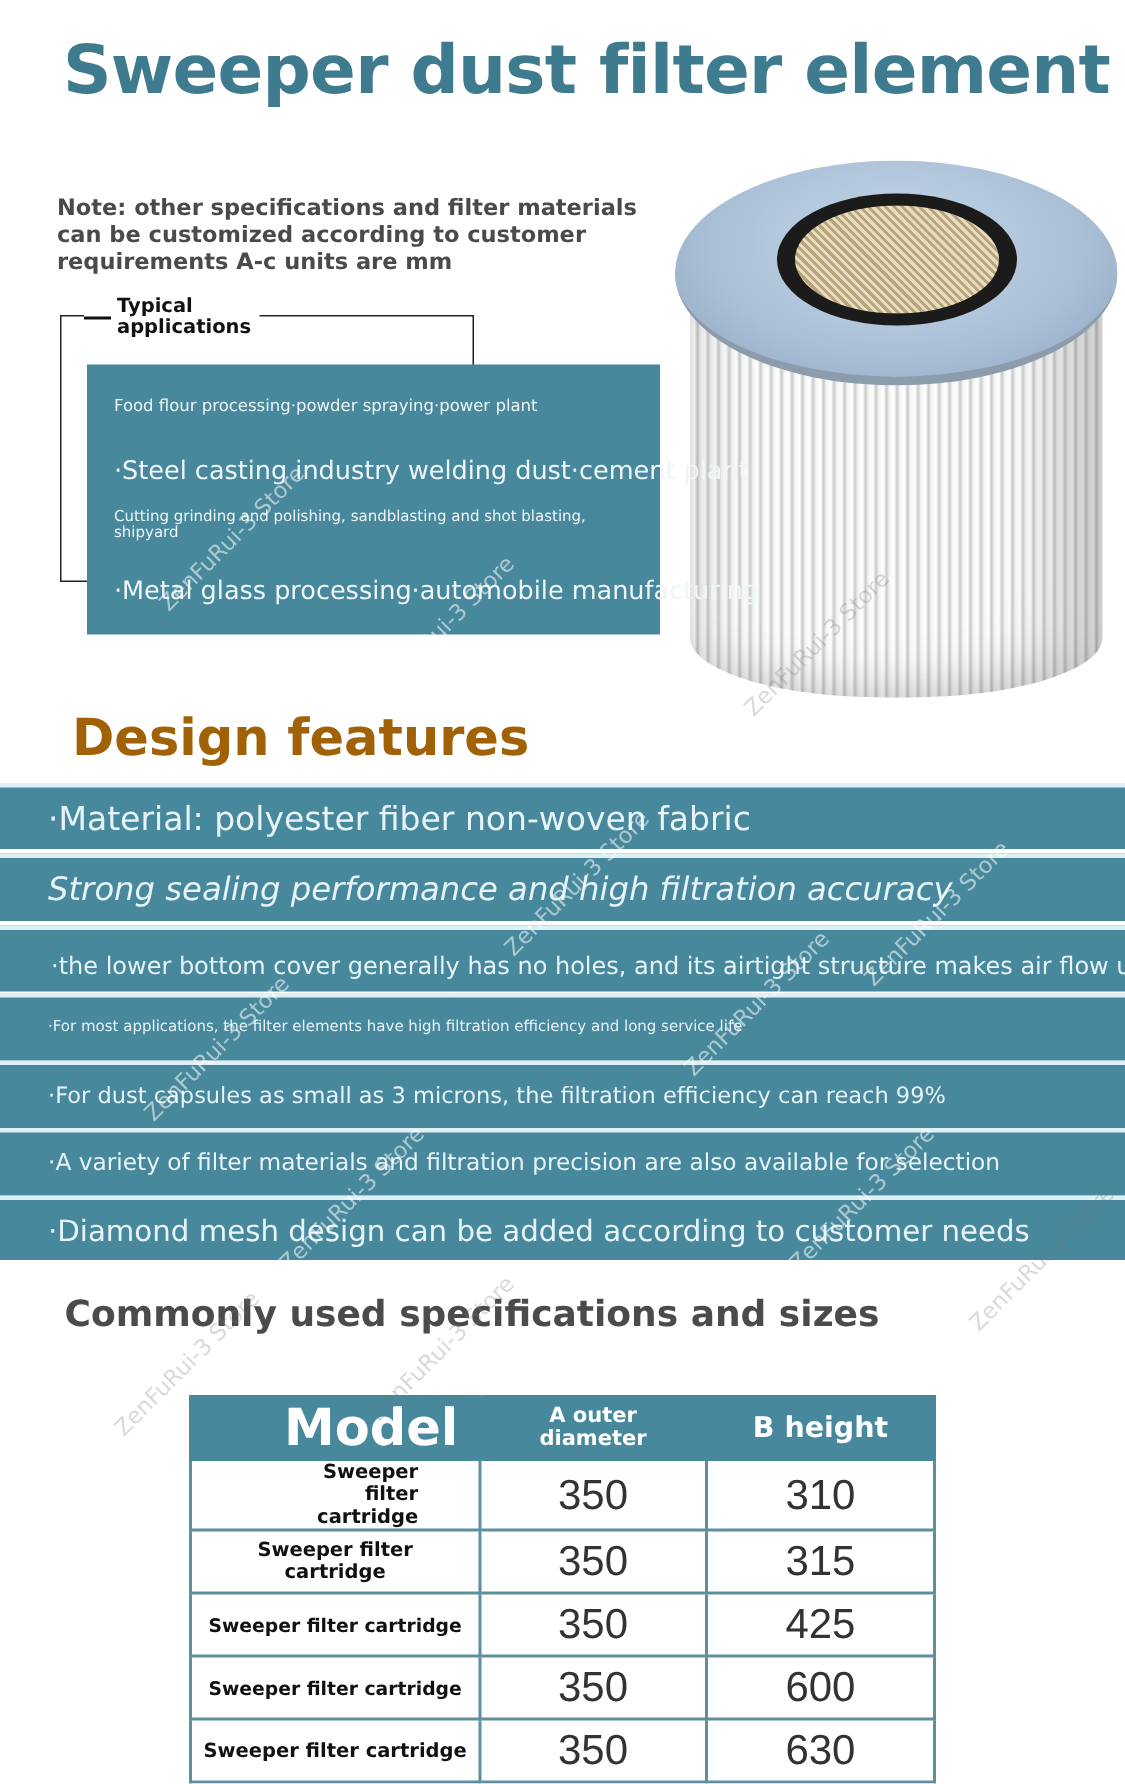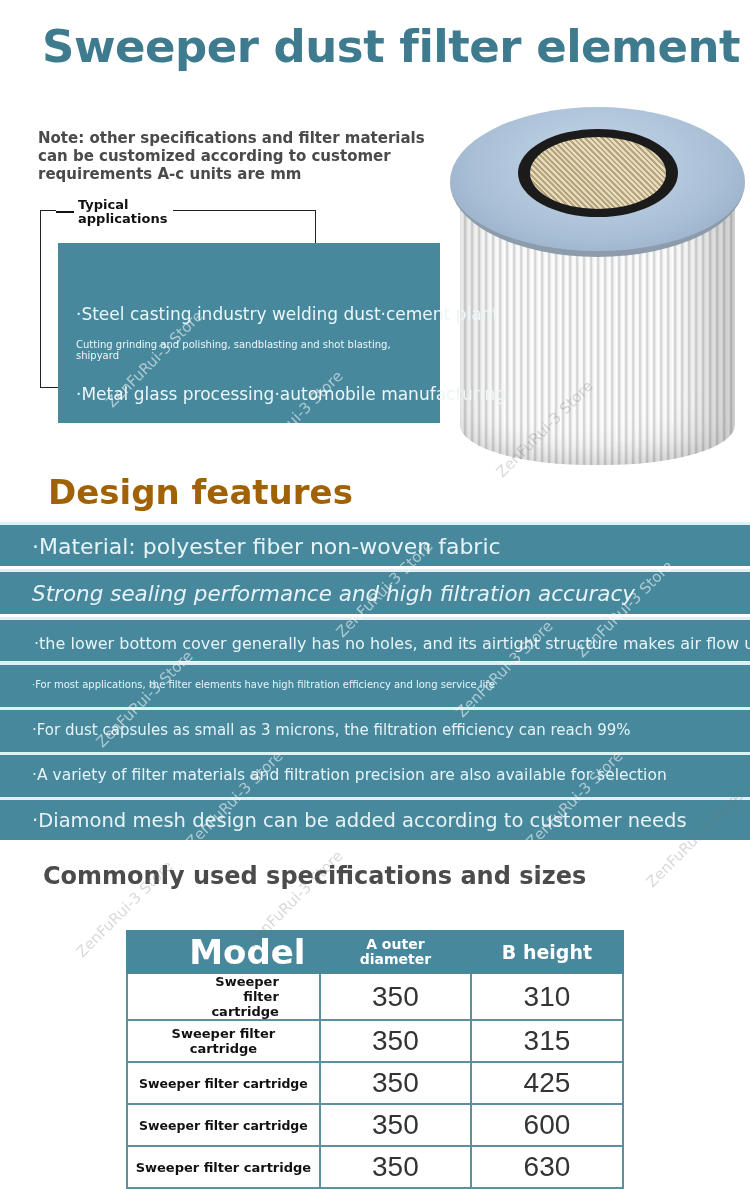--- a/index.html
+++ b/index.html
@@ -111,20 +111,21 @@
   </div>
 </div>
 
 <div class="app-frame"></div>
 <div class="app-title">
   <span class="dash"></span>
   <div>Typical</div>
   <div>applications</div>
 </div>
 <div class="app-panel">
+  <div class="app-item s" style="top:21px;">Food flour processing·powder spraying·power plant</div>
   <div class="app-item l" style="top:61px;">·Steel casting industry welding dust·cement plant</div>
   <div class="app-item l" style="top:141px;">·Metal glass processing·automobile manufacturing</div>
   <div class="app-item xs" style="top:96px;">Cutting grinding and polishing, sandblasting and shot blasting, shipyard</div>
 </div>
 
 <div class="design-title">Design features</div>
 
 <div class="bars">
   <div class="bar" style="top:0;height:44px;font-size:22px;">
     <span style="top:9px;">·Material: polyester fiber non-woven fabric</span>

